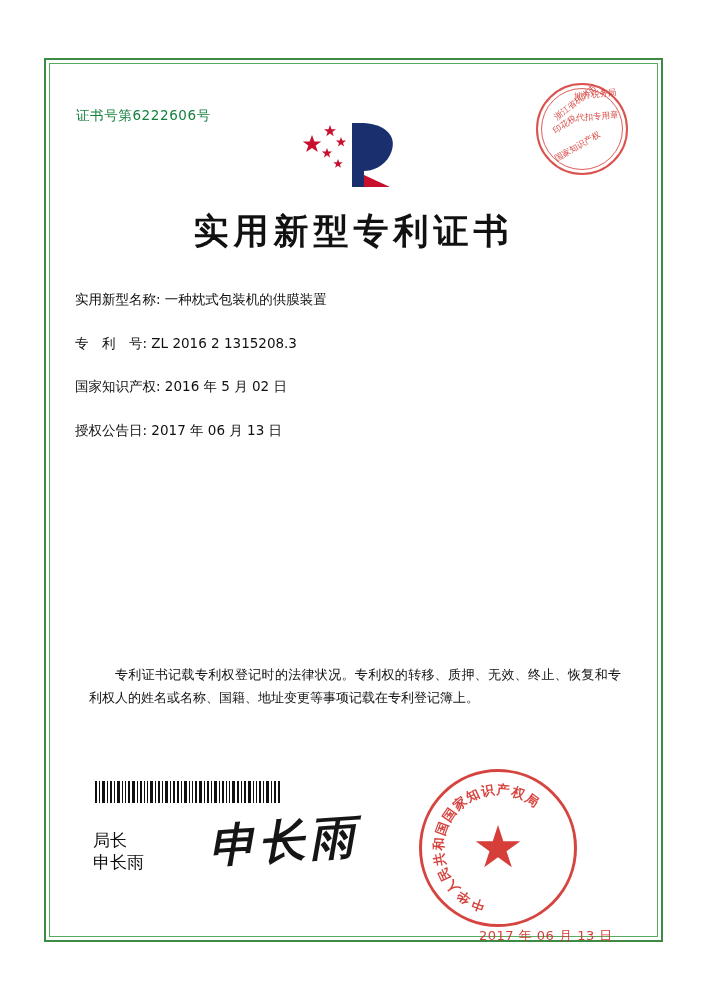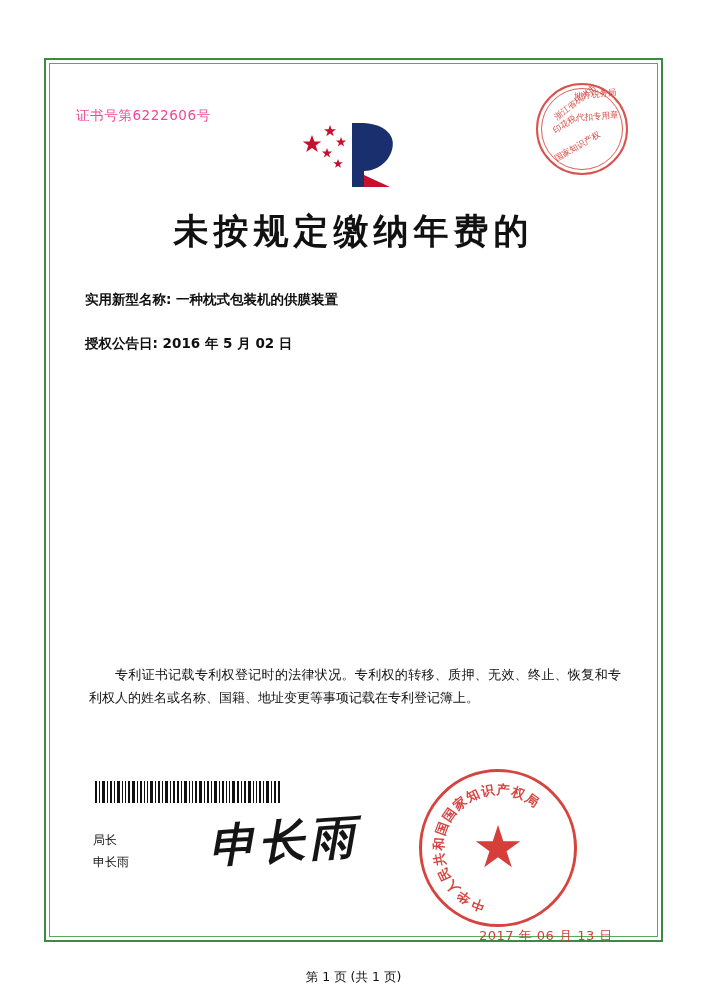--- a/index.html
+++ b/index.html
@@ -42,21 +42,21 @@
     top: 63px;
     width: 609px;
     height: 874px;
   }
   
   .cert-no {
     position: absolute;
     left: 27px;
     top: 44px;
     font-size: 13.5px;
-    color: #ec4899;
+    color: #15803d;
     letter-spacing: 0.6px;
   }
   
   .logo {
     position: absolute;
     left: 245px;
     top: 52px;
     width: 120px;
     height: 80px;
   }
@@ -115,24 +115,23 @@
     text-align: center;
     font-family: "DejaVu Serif", "Liberation Serif", serif;
     font-size: 35px;
     font-weight: bold;
     letter-spacing: 5px;
     color: #111111;
   }
   
   .fields {
     position: absolute;
-    left: 36px;
+    left: 26px;
     top: 228px;
     width: 540px;
-    font-weight: bold;
   }
   .field {
     font-size: 13.5px;
     color: #101010;
     margin-bottom: 25.5px;
     white-space: nowrap;
   }
   .field .lbl {
     display: inline-block;
   }
@@ -167,21 +166,21 @@
     top: 0;
     height: 22px;
     background: #111111;
     display: block;
   }
   
   .director {
     position: absolute;
     left: 44px;
     top: 766px;
-    font-size: 12px;
+    font-size: 17px;
     line-height: 22px;
     color: #101010;
   }
   
   .signature {
     position: absolute;
     left: 160px;
     top: 748px;
     font-family: "DejaVu Serif", "Liberation Serif", serif;
     font-size: 46px;
@@ -289,30 +288,38 @@
       <div class="ring2"></div>
       <div class="seal-top-text">
         <span class="stl-1">浙江省杭州市</span>
         <span class="stl-2">地方税务局</span>
         <span class="stl-3">印花税</span>
         <span class="stl-4">代扣专用章</span>
         <span class="stl-5">国家知识产权</span>
       </div>
     </div>
 
-    <div class="title">未按规定缴纳年费的</div>
+    <div class="title">实用新型专利证书</div>
 
     <div class="fields">
       <div class="field">
         <span class="lbl">实用新型名称:</span>
         <span class="val">一种枕式包装机的供膜装置</span>
       </div>
       <div class="field">
+        <span class="lbl">专　利　号:</span>
+        <span class="val">ZL 2016 2 1315208.3</span>
+      </div>
+      <div class="field">
+        <span class="lbl">国家知识产权:</span>
+        <span class="val">2016 年 5 月 02 日</span>
+      </div>
+      <div class="field">
         <span class="lbl">授权公告日:</span>
-        <span class="val">2016 年 5 月 02 日</span>
+        <span class="val">2017 年 06 月 13 日</span>
       </div>
     </div>
 
     <div class="body-text">
       <p>专利证书记载专利权登记时的法律状况。专利权的转移、质押、无效、终止、恢复和专利权人的姓名或名称、国籍、地址变更等事项记载在专利登记簿上。</p>
     </div>
 
     <div class="barcode">
       <i style="left:0px;width:2px"></i>
         <i style="left:4px;width:1px"></i>
@@ -389,16 +396,15 @@
         <span style="left:71px; top:12px; transform:rotate(-25deg)">知</span>
         <span style="left:71px; top:12px; transform:rotate(-10deg)">识</span>
         <span style="left:71px; top:12px; transform:rotate(5deg)">产</span>
         <span style="left:71px; top:12px; transform:rotate(20deg)">权</span>
         <span style="left:71px; top:12px; transform:rotate(35deg)">局</span>
       </div>
     </div>
 
     <div class="seal-date">2017 年 06 月 13 日</div>
 
-    <div class="footer">第 1 页 (共 1 页)</div>
 
   </div>
 </div>
 
 </body></html>

